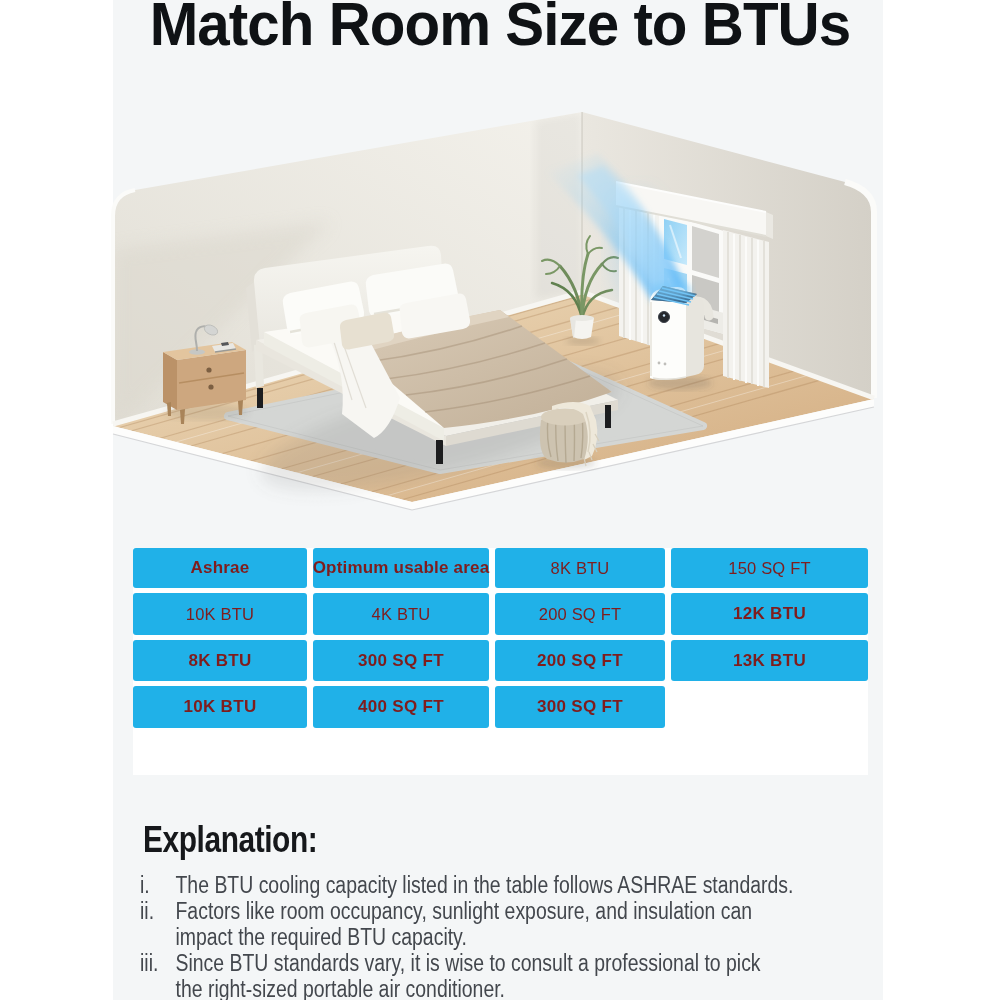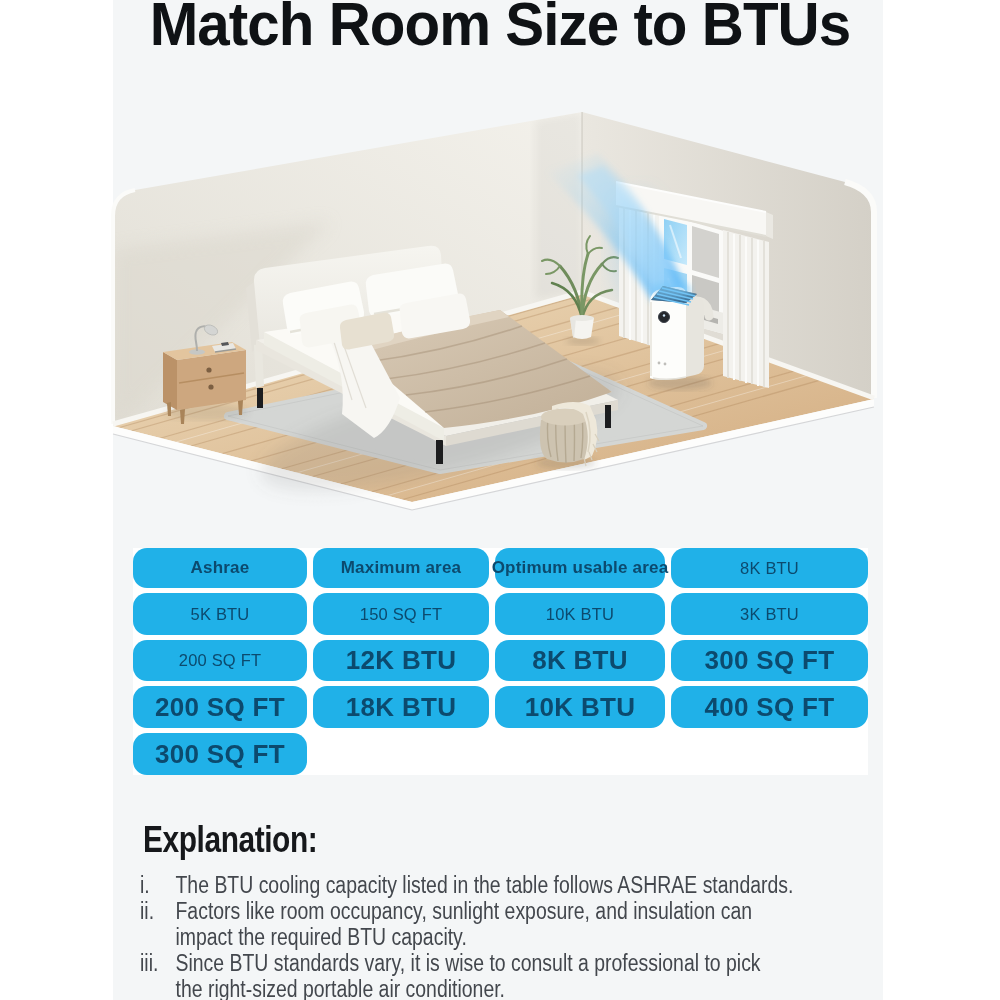--- a/index.html
+++ b/index.html
@@ -22,27 +22,27 @@
 
   .btu-table {
     position:absolute; left:133px; top:548px; width:735px;
     display:grid;
     grid-template-columns:174px 176px 170px 197px;
     grid-template-rows:40px 42px 41px 42px 42px;
     gap:5px 6px;
     background:#ffffff;
   }
   .cell {
-    background:#20b1e8; color:#0c4a6e; border-radius:14px;
+    background:#20b1e8; color:#7f1d1d; border-radius:3px;
     display:flex; align-items:center; justify-content:center;
     text-align:center; letter-spacing:.2px; white-space:nowrap;
   }
   .cell.h  { font-weight:700; font-size:17px; }
   .cell.d  { font-weight:400; font-size:16.5px; }
-  .cell.em { font-weight:700; font-size:26px; letter-spacing:.3px; }
+  .cell.em { font-weight:700; font-size:17px; letter-spacing:.3px; }
 
   .expl-heading {
     position:absolute; left:143px; top:822px; margin:0;
     font-size:36px; font-weight:700; color:#16181b; line-height:1;
     letter-spacing:-.5px; transform:scaleX(.83); transform-origin:0 0;
     white-space:nowrap;
   }
   .expl-list {
     position:absolute; left:140px; top:872px; width:872px;
     transform:scaleX(.845); transform-origin:0 0;
@@ -346,37 +346,35 @@
           <line x1="589" y1="452" x2="592" y2="460"></line>
           <line x1="593" y1="444" x2="597" y2="452"></line>
           <line x1="595" y1="434" x2="599" y2="441"></line>
         </g>
       </g>
     </g>
   </svg>
 
   <div class="btu-table">
     <div class="cell h">Ashrae</div>
-    <div class="cell h">Maximum area</div>
     <div class="cell h">Optimum usable area</div>
 
     <div class="cell d">8K BTU</div>
-    <div class="cell d">5K BTU</div>
     <div class="cell d">150 SQ FT</div>
 
     <div class="cell d">10K BTU</div>
-    <div class="cell d">3K BTU</div>
+    <div class="cell d">4K BTU</div>
     <div class="cell d">200 SQ FT</div>
 
     <div class="cell em">12K BTU</div>
     <div class="cell em">8K BTU</div>
     <div class="cell em">300 SQ FT</div>
     <div class="cell em">200 SQ FT</div>
 
-    <div class="cell em">18K BTU</div>
+    <div class="cell em">13K BTU</div>
     <div class="cell em">10K BTU</div>
     <div class="cell em">400 SQ FT</div>
     <div class="cell em">300 SQ FT</div>
   </div>
 
   <h2 class="expl-heading">Explanation:</h2>
 
   <div class="expl-list">
     <div class="expl-item">
       <span class="expl-num">i.</span>

